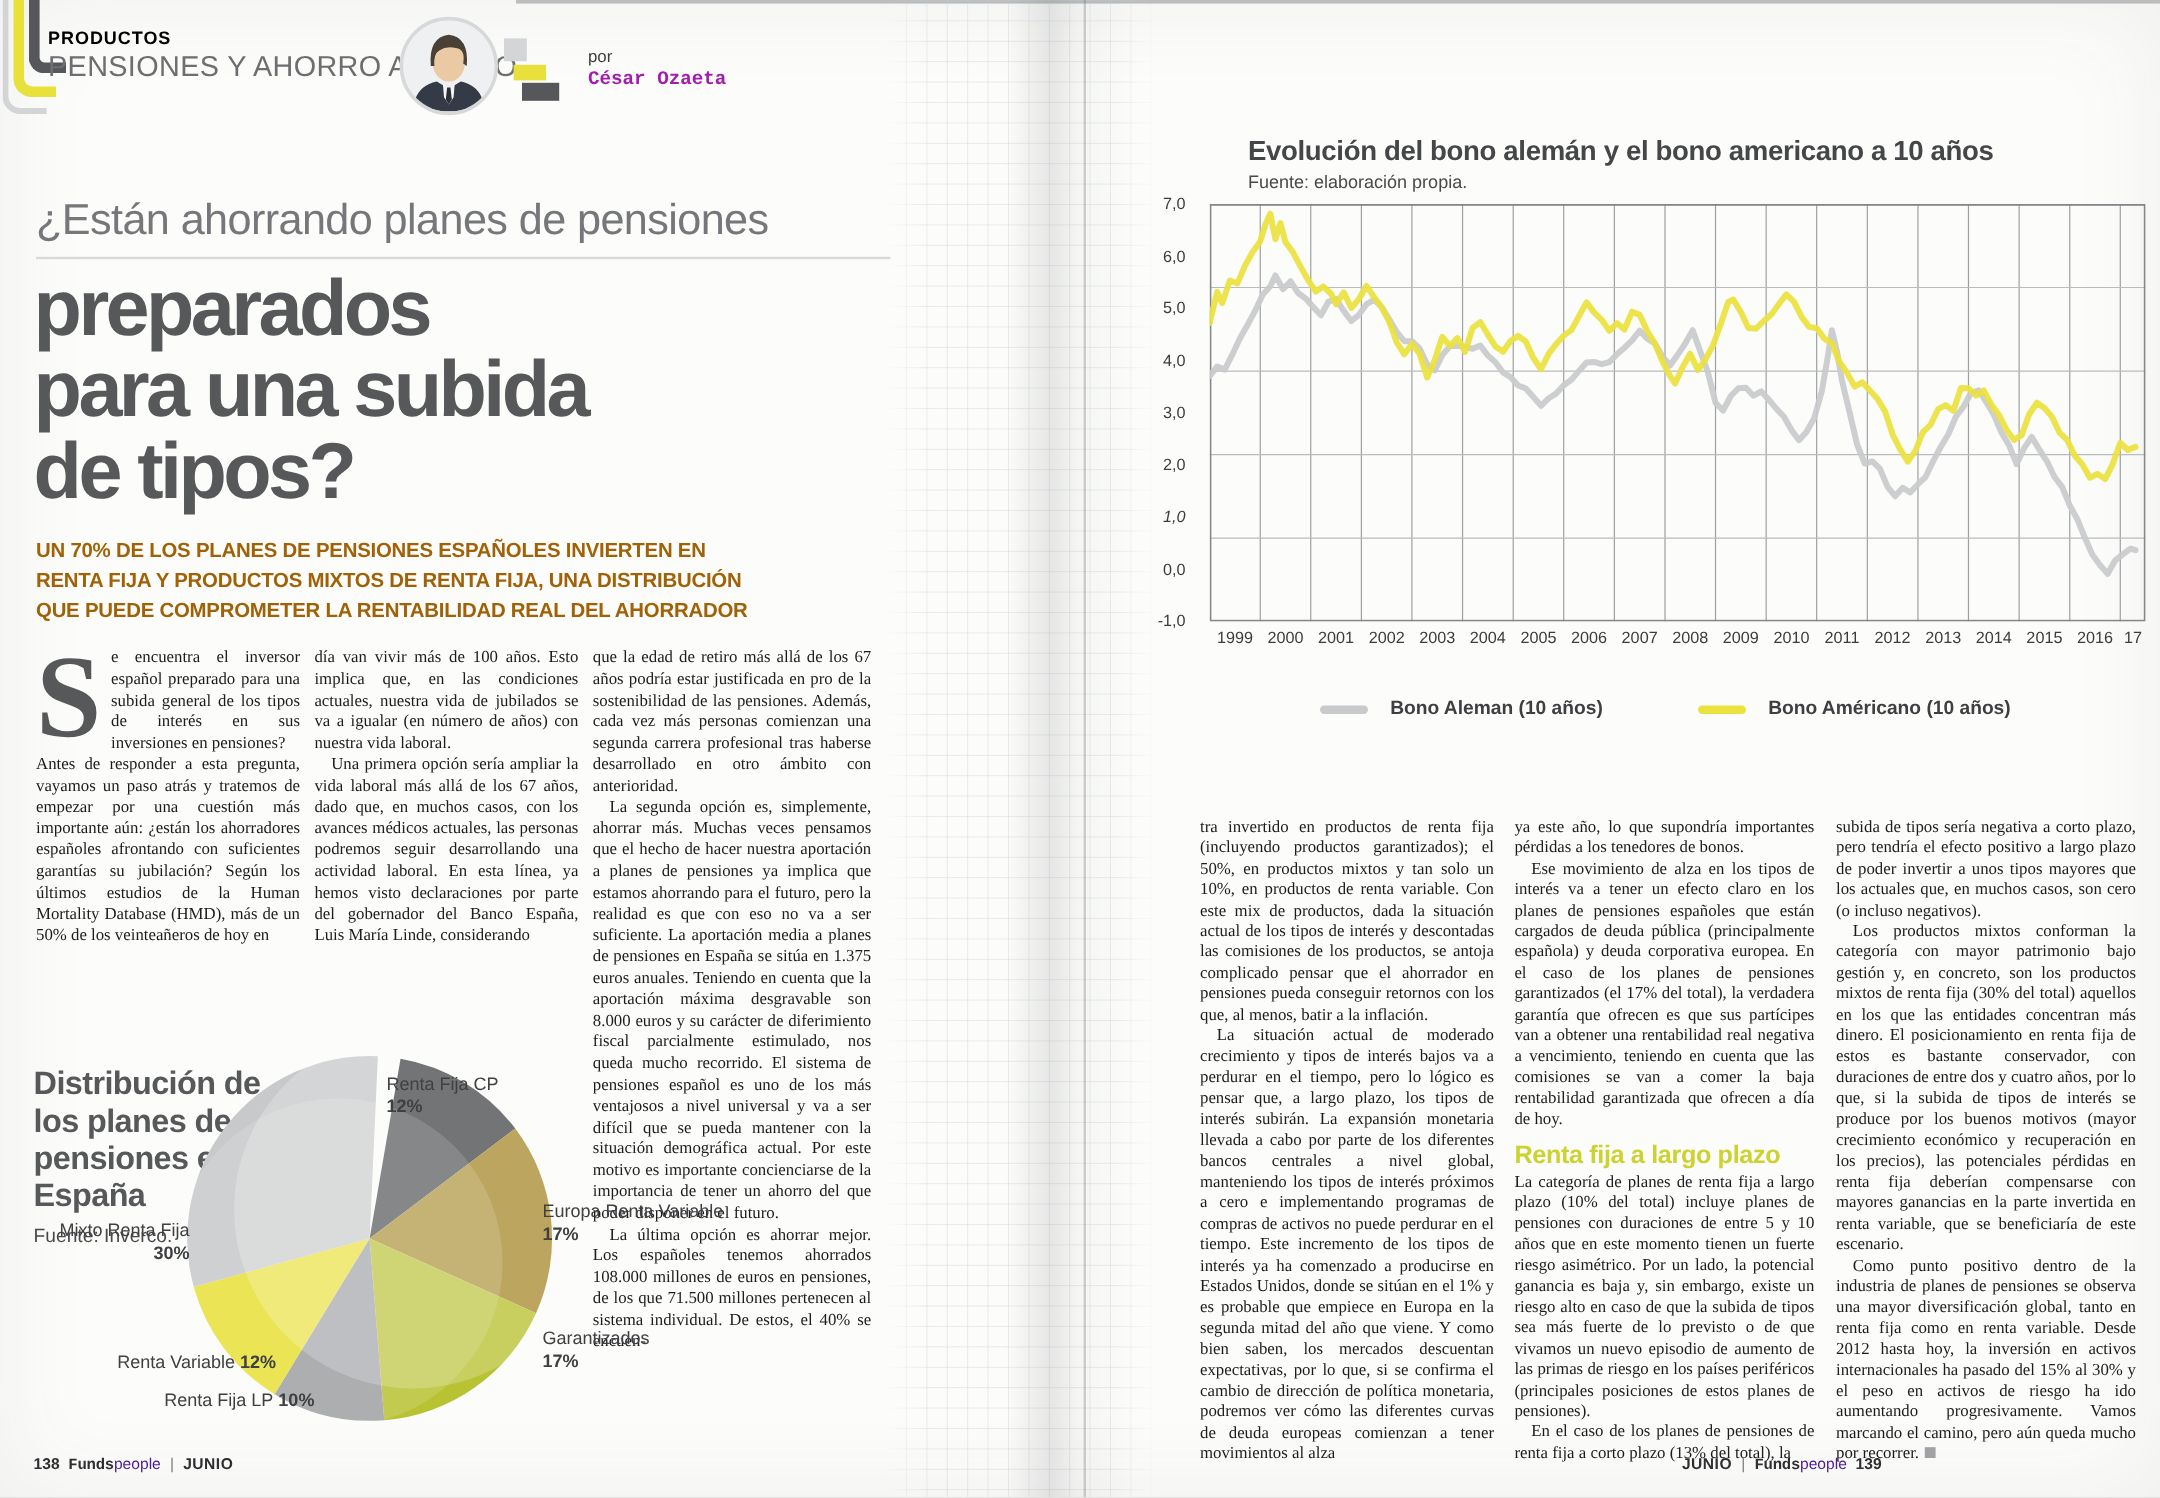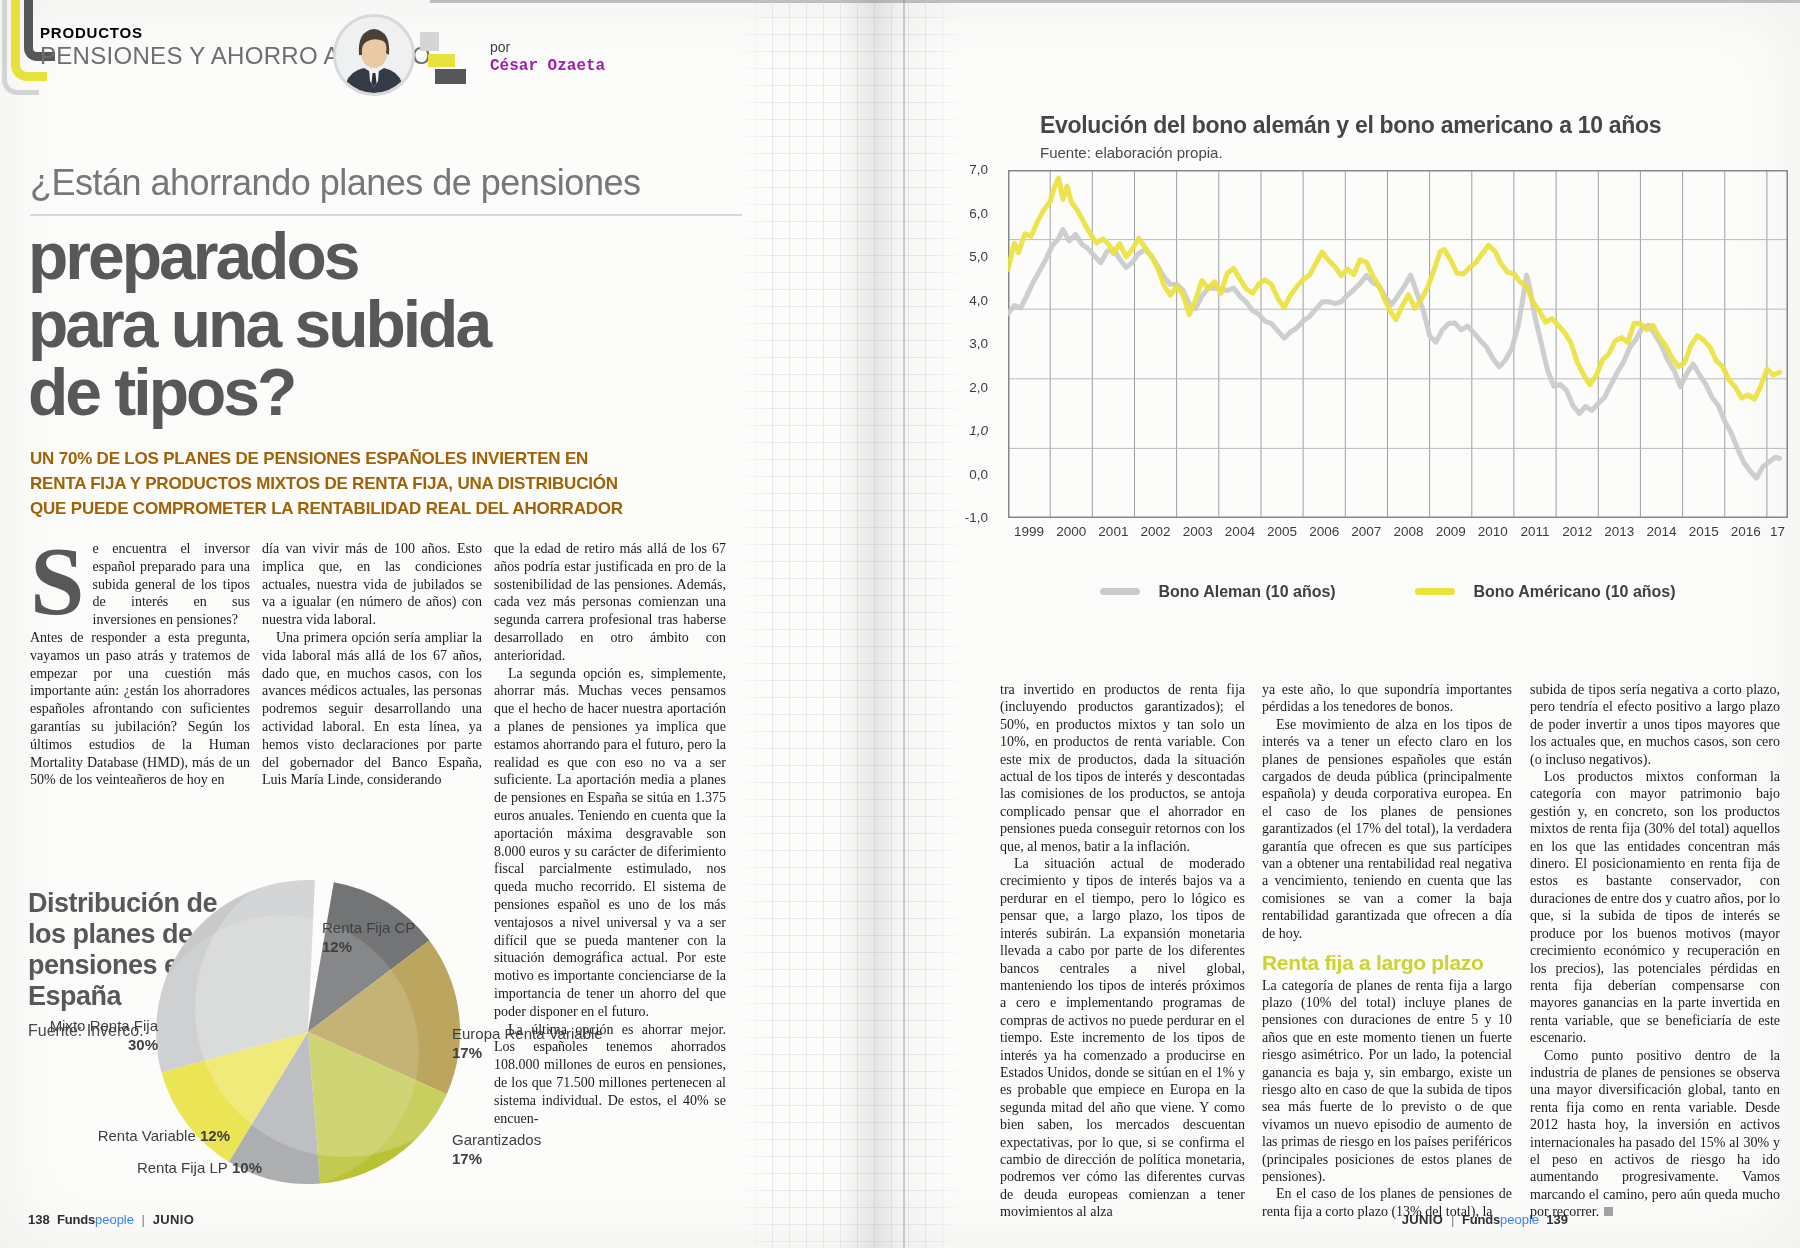--- a/index.html
+++ b/index.html
@@ -52,21 +52,21 @@
   #rcol3{left:1530px;width:250px;height:588px;}
   #dropcap{float:left;font-family:"Liberation Serif",serif;font-weight:bold;font-size:98px;line-height:74px;
            color:#57585a;margin:4px 8px 0 0;}
   #rf-subhead{margin:12px 0 5px;font-family:"Liberation Sans",sans-serif;font-size:21px;font-weight:bold;color:#ccd230;letter-spacing:-.3px;text-align:left;}
   #end-marker{display:inline-block;width:9px;height:9px;background:#a0a2a4;margin-left:5px;}
   
   #pie-title{position:absolute;left:28px;top:888px;width:220px;font-size:27px;line-height:31px;font-weight:bold;color:#57585a;letter-spacing:-.5px;}
   #pie-source{position:absolute;left:28px;top:1022px;font-size:16px;color:#48494b;}
   #pie-svg{position:absolute;left:148px;top:872px;}
   .plabel{position:absolute;font-size:15px;color:#3f4042;line-height:19px;}
-  .plabel .pl-name{font-weight:500;margin-top:24px;}
+  .plabel .pl-name{font-weight:500;}
   .plabel .pl-pct{font-weight:bold;}
   .plabel.stacked .pl-name,.plabel.stacked .pl-pct{display:block;}
   #pl-cp{left:322px;top:894px;width:140px;}
   #pl-mrv{left:452px;top:1000px;width:170px;}
   #pl-gar{left:452px;top:1106px;width:150px;}
   #pl-mrf{left:40px;top:1016px;width:118px;text-align:right;}
   #pl-rv{left:40px;top:1126px;width:190px;text-align:right;}
   #pl-lp{left:72px;top:1158px;width:190px;text-align:right;}
   
   #chart-title{position:absolute;left:1040px;top:112px;font-size:23px;font-weight:bold;color:#454648;letter-spacing:-.3px;}
@@ -79,22 +79,22 @@
   .legend-item{position:absolute;top:582px;height:20px;font-size:16px;font-weight:bold;color:#3e3f41;}
   #legend-de{left:1100px;}
   #legend-us{left:1415px;}
   .dash{display:inline-block;width:40px;height:7px;border-radius:4px;vertical-align:middle;margin-right:14px;}
   .legend-label{vertical-align:middle;}
   
   .footer{position:absolute;top:1212px;font-size:13px;color:#2e2f31;}
   #footer-left{left:28px;}
   #footer-right{left:1392px;width:176px;text-align:right;}
   .footer .pg{font-weight:bold;}
-  .footer .brand-b{font-weight:bold;letter-spacing:-.2px;}
-  .footer .brand-l{color:#3b82f6;}
+  .footer .brand-b{font-weight:bold;letter-spacing:-.2px;font-family:Liberation Mono, monospace;}
+  .footer .brand-l{color:#4c1d95;}
   .footer .sep{margin:0 4px;color:#7c7d7f;}
   .footer .mo{font-weight:bold;letter-spacing:.4px;}
 </style>
 </head>
 <body>
 
 <div id="spread">
 
   <div id="top-scan-line"></div>
   <div id="gutter-grid"></div>

